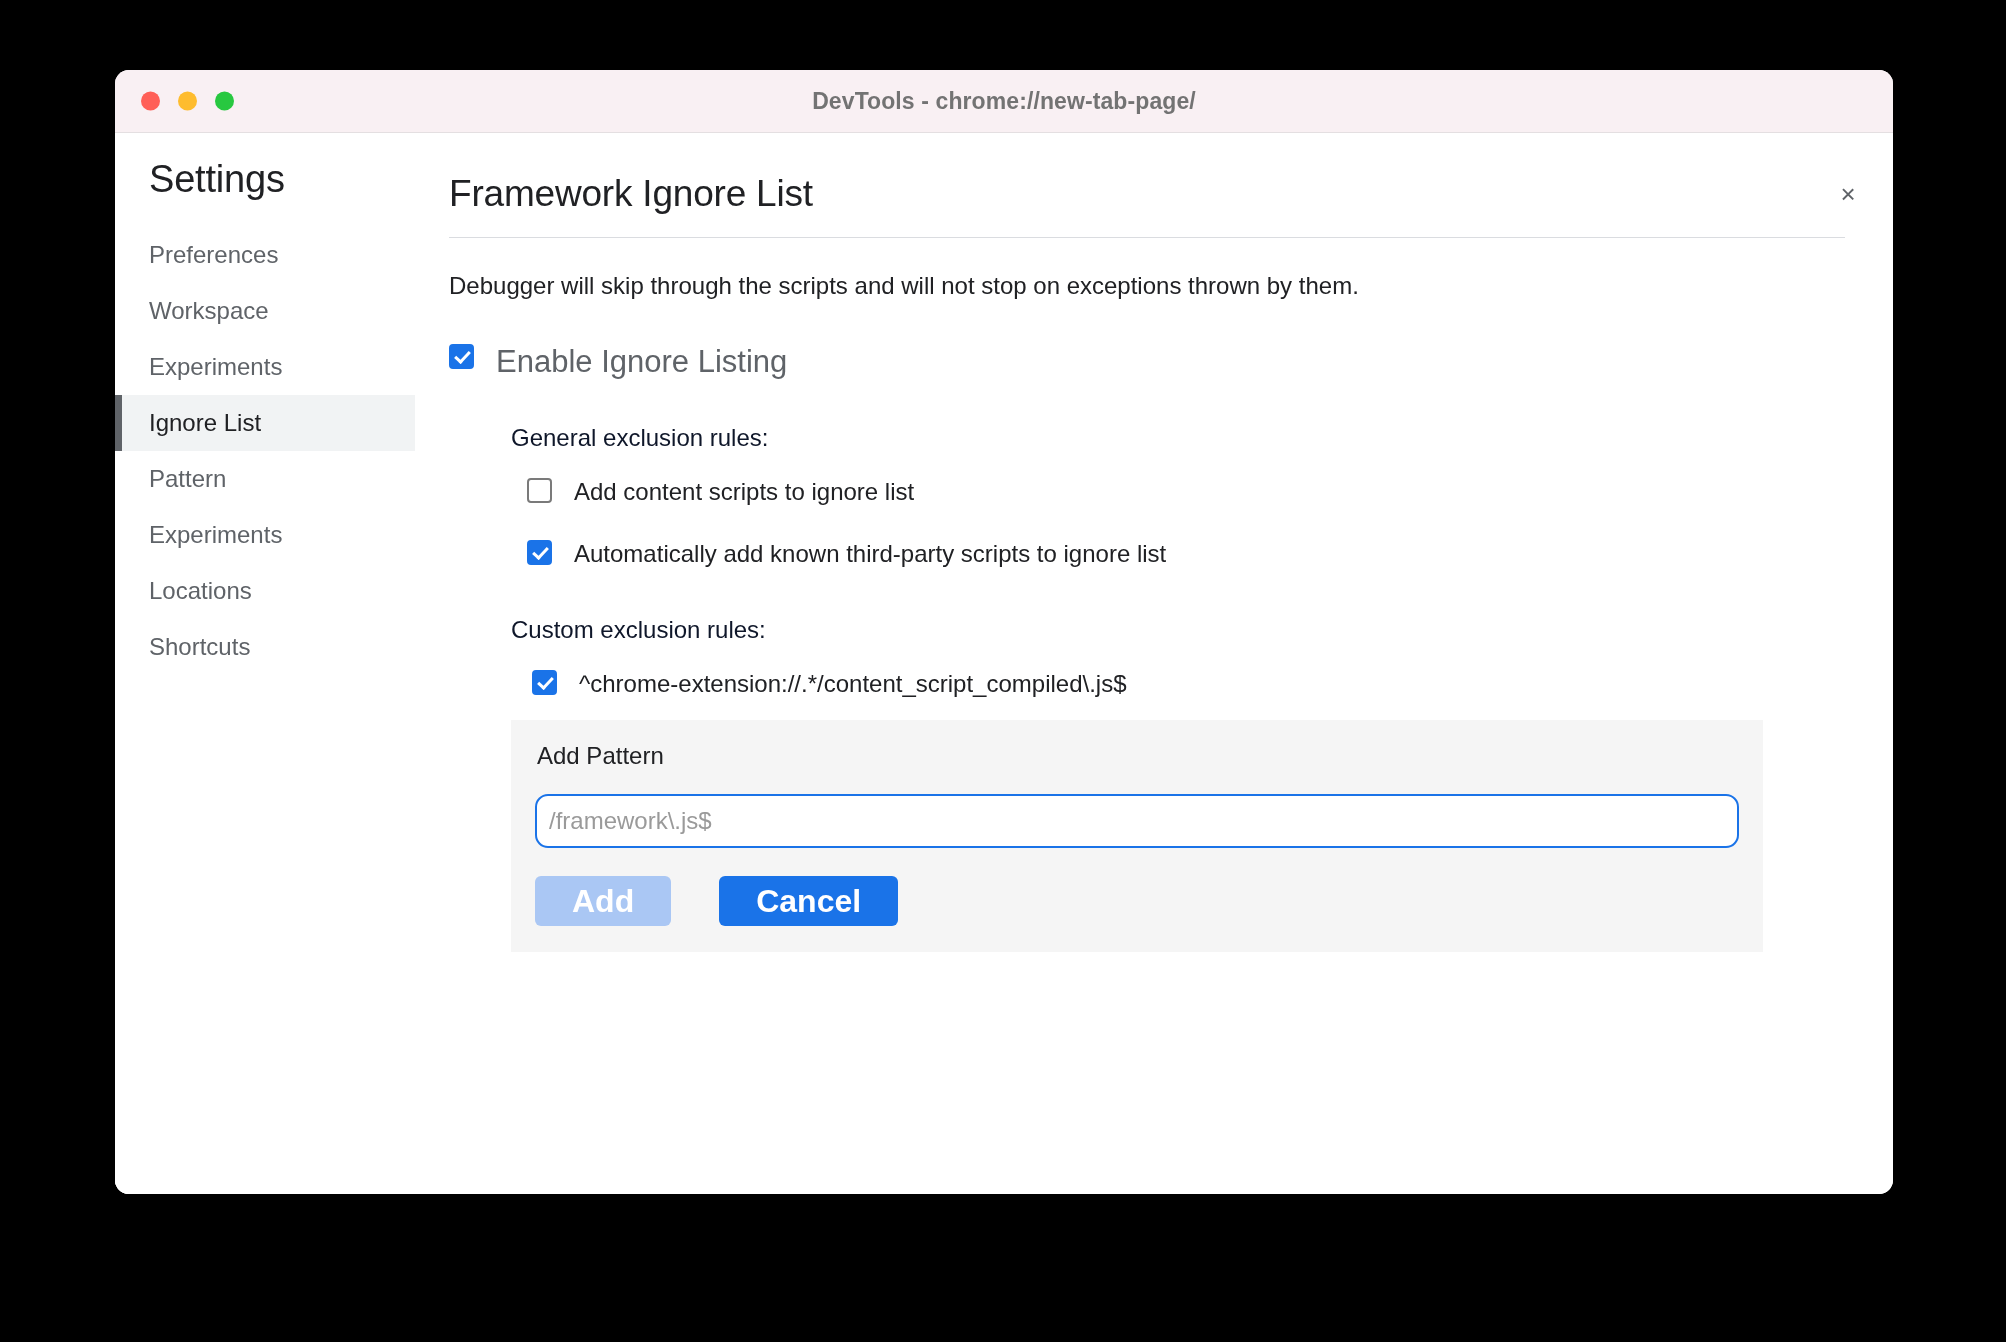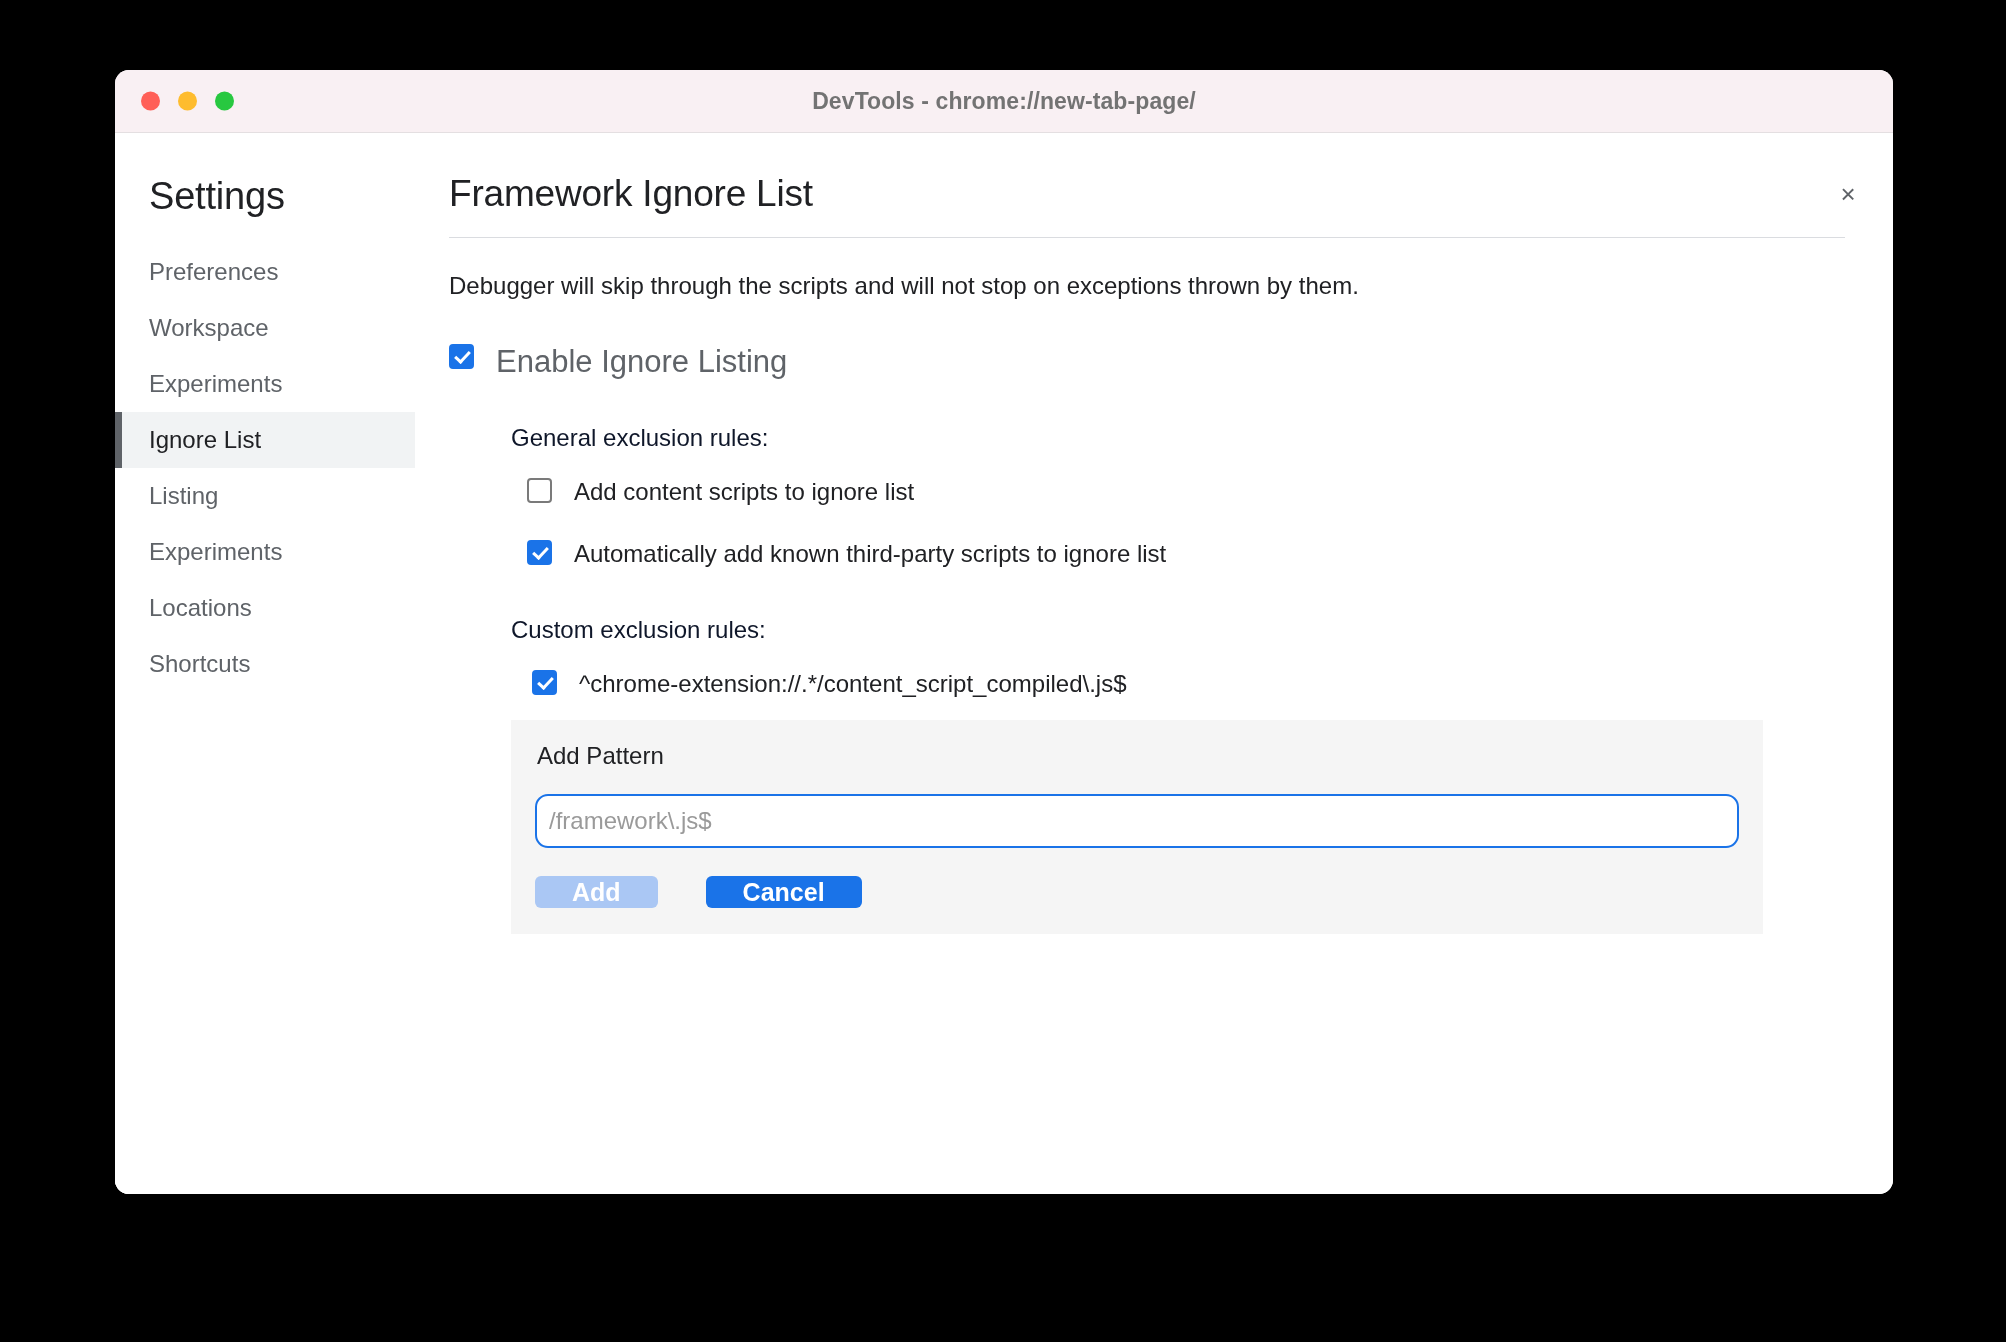--- a/index.html
+++ b/index.html
@@ -84,21 +84,21 @@
     line-height: 1;
     cursor: pointer;
     user-select: none;
     font-weight: 500;
   }
 
   
   .sidebar {
     width: 300px;
     flex: 0 0 300px;
-    padding-top: 42px;
+    padding-top: 25px;
     box-sizing: border-box;
     background: #ffffff;
   }
   .settings-heading {
     font-size: 38px;
     color: #202124;
     font-weight: normal;
     padding: 0 0 0 34px;
     margin: 0 0 26px 0;
     letter-spacing: -0.2px;
@@ -247,24 +247,24 @@
 
   .btn-row {
     display: flex;
     gap: 28px;
     margin-top: 28px;
   }
   .btn {
     border: none;
     border-radius: 6px;
     font-family: "Liberation Sans", sans-serif;
-    font-size: 25px;
+    font-size: 32px;
     font-weight: bold;
     color: #ffffff;
-    height: 32px;
+    height: 50px;
     padding: 0 37px;
     cursor: pointer;
     min-width: 118px;
   }
   .btn.disabled {
     background: #aac7f4;
     cursor: default;
   }
   .btn.primary { background: #1a73e8; margin-left: 20px; }
 </style>
@@ -295,21 +295,21 @@
       <div class="nav-item">
         <span>Workspace</span>
       </div>
       <div class="nav-item">
         <span>Experiments</span>
       </div>
       <div class="nav-item selected">
         <span>Ignore List</span>
       </div>
       <div class="nav-item">
-        <span>Listing</span>
+        <span>Pattern</span>
       </div>
       <div class="nav-item">
         <span>Experiments</span>
       </div>
       <div class="nav-item">
         <span>Locations</span>
       </div>
       <div class="nav-item">
         <span>Shortcuts</span>
       </div>

